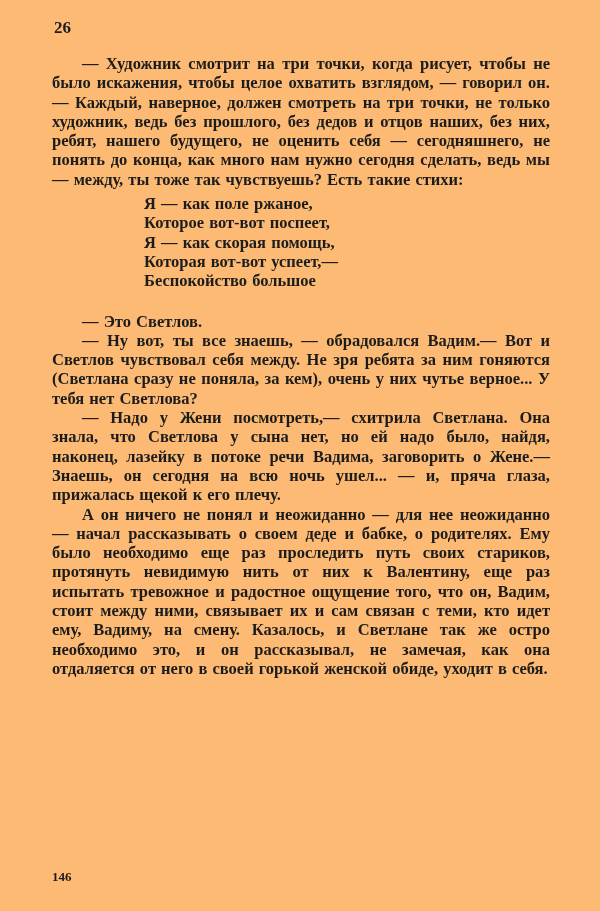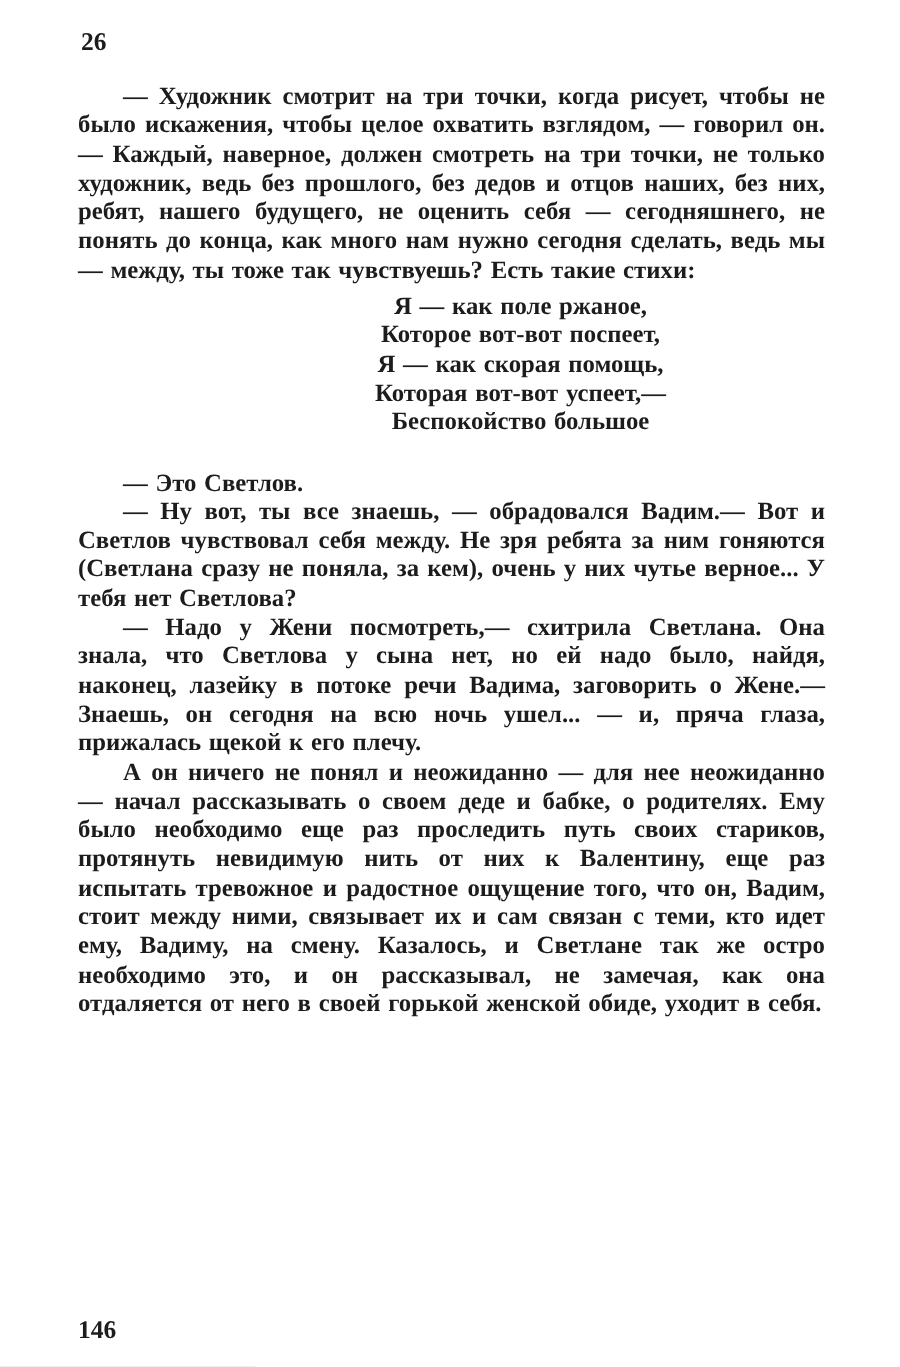--- a/index.html
+++ b/index.html
@@ -5,21 +5,21 @@
   html, body {
     margin: 0;
     padding: 0;
     background: #e8e8e6;
   }
   .page {
     position: relative;
     width: 600px;
     height: 911px;
     margin: 0 auto;
-    background: #ffffff;
+    background: #fdba74;
     box-sizing: border-box;
     padding: 18px 50px 0 52px;
     overflow: hidden;
     font-family: "Liberation Serif", "DejaVu Serif", serif;
     font-weight: 700;
     color: #1c1c1c;
   }
   .header-num {
     font-size: 17px;
     line-height: 20px;
@@ -35,27 +35,26 @@
     margin: 0;
     text-indent: 30px;
     text-align: justify;
   }
   .poem-block {
     margin: 5px 0 21px 92px;
     text-align: left;
   }
   .poem-line {
     white-space: nowrap;
-    text-align: center;
   }
   .footer-num {
     position: absolute;
     left: 52px;
-    bottom: 14px;
-    font-size: 17px;
+    bottom: 24px;
+    font-size: 13px;
     line-height: 20px;
   }
 </style>
 </head>
 <body>
 
 <div class="page">
   <div class="header-num">26</div>
 
   <div class="page-content">

